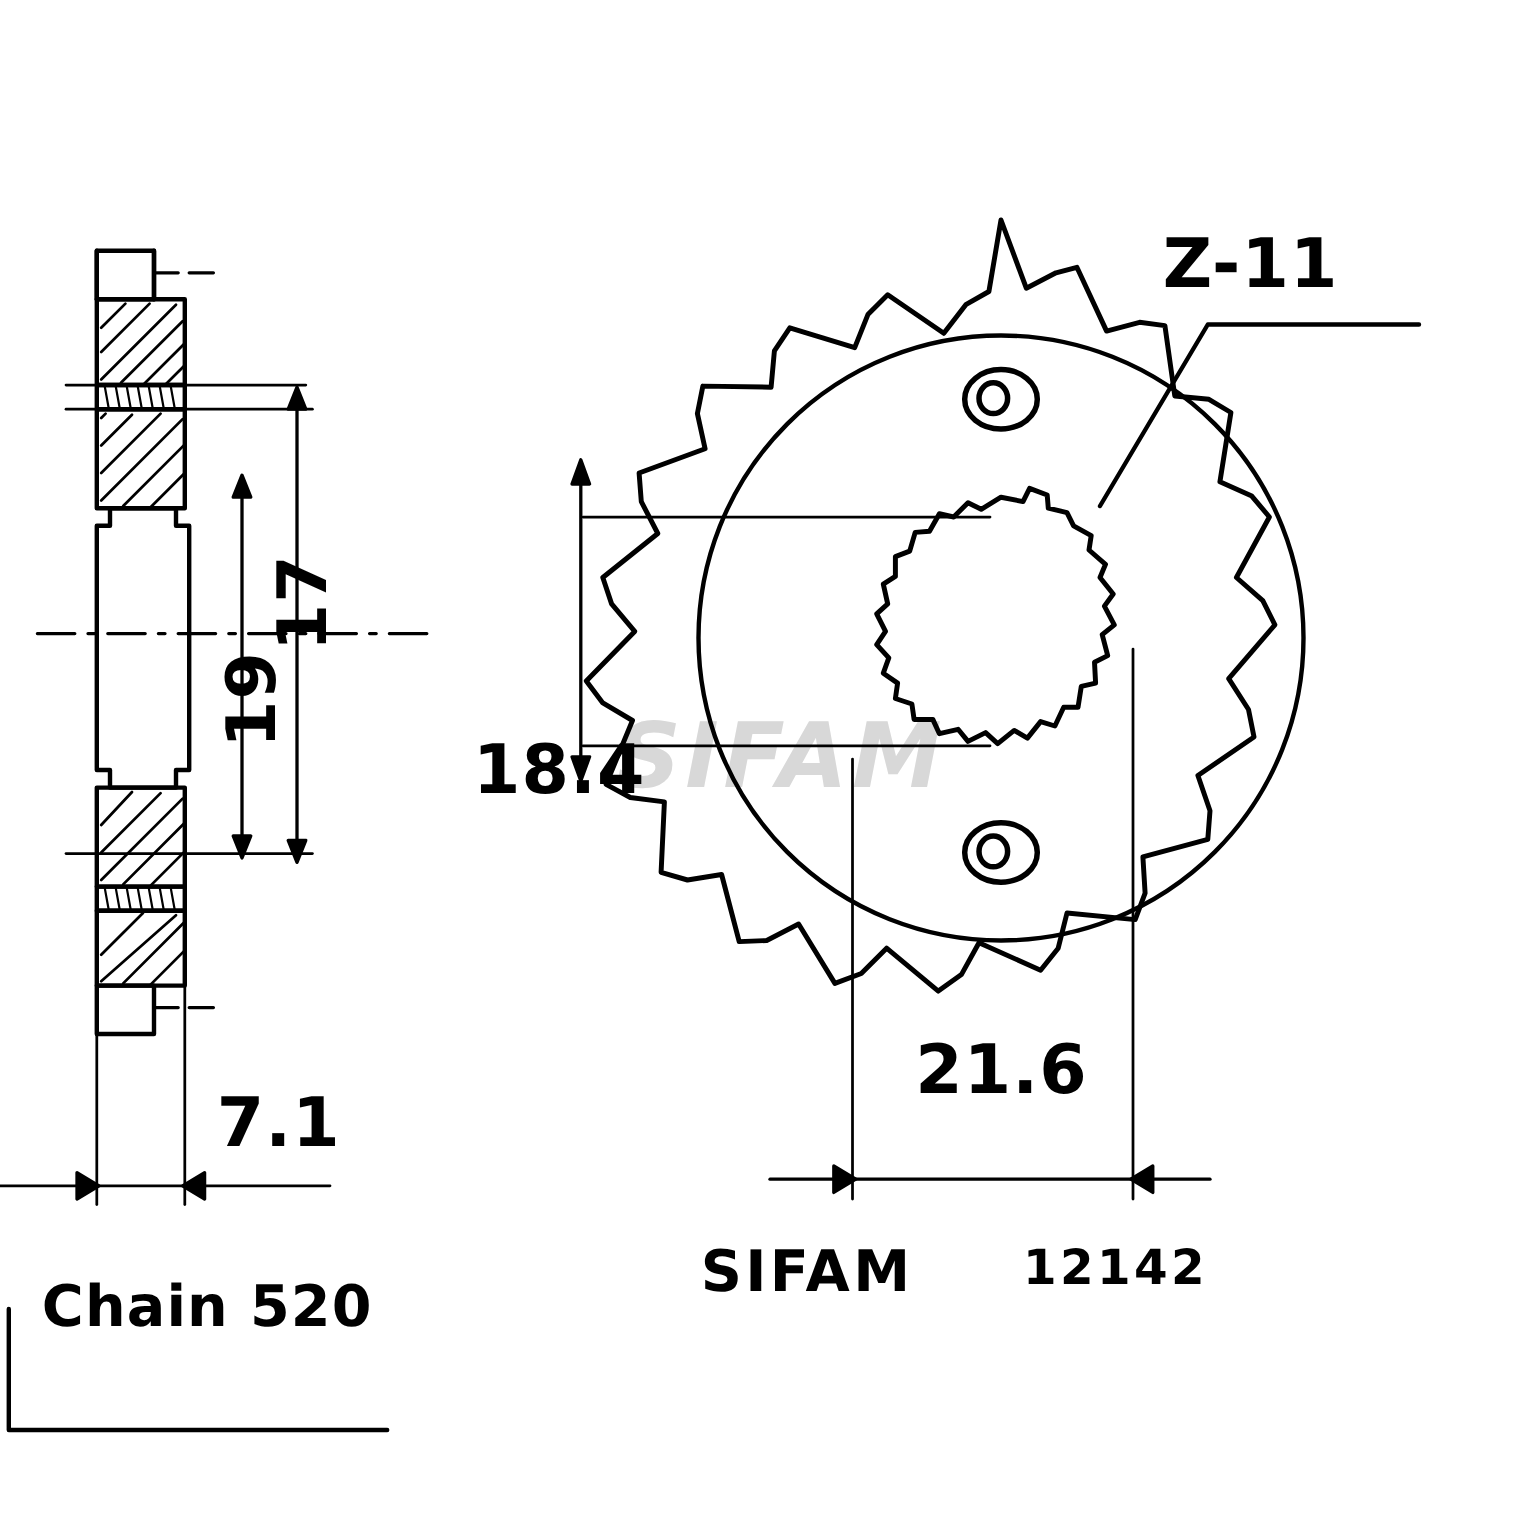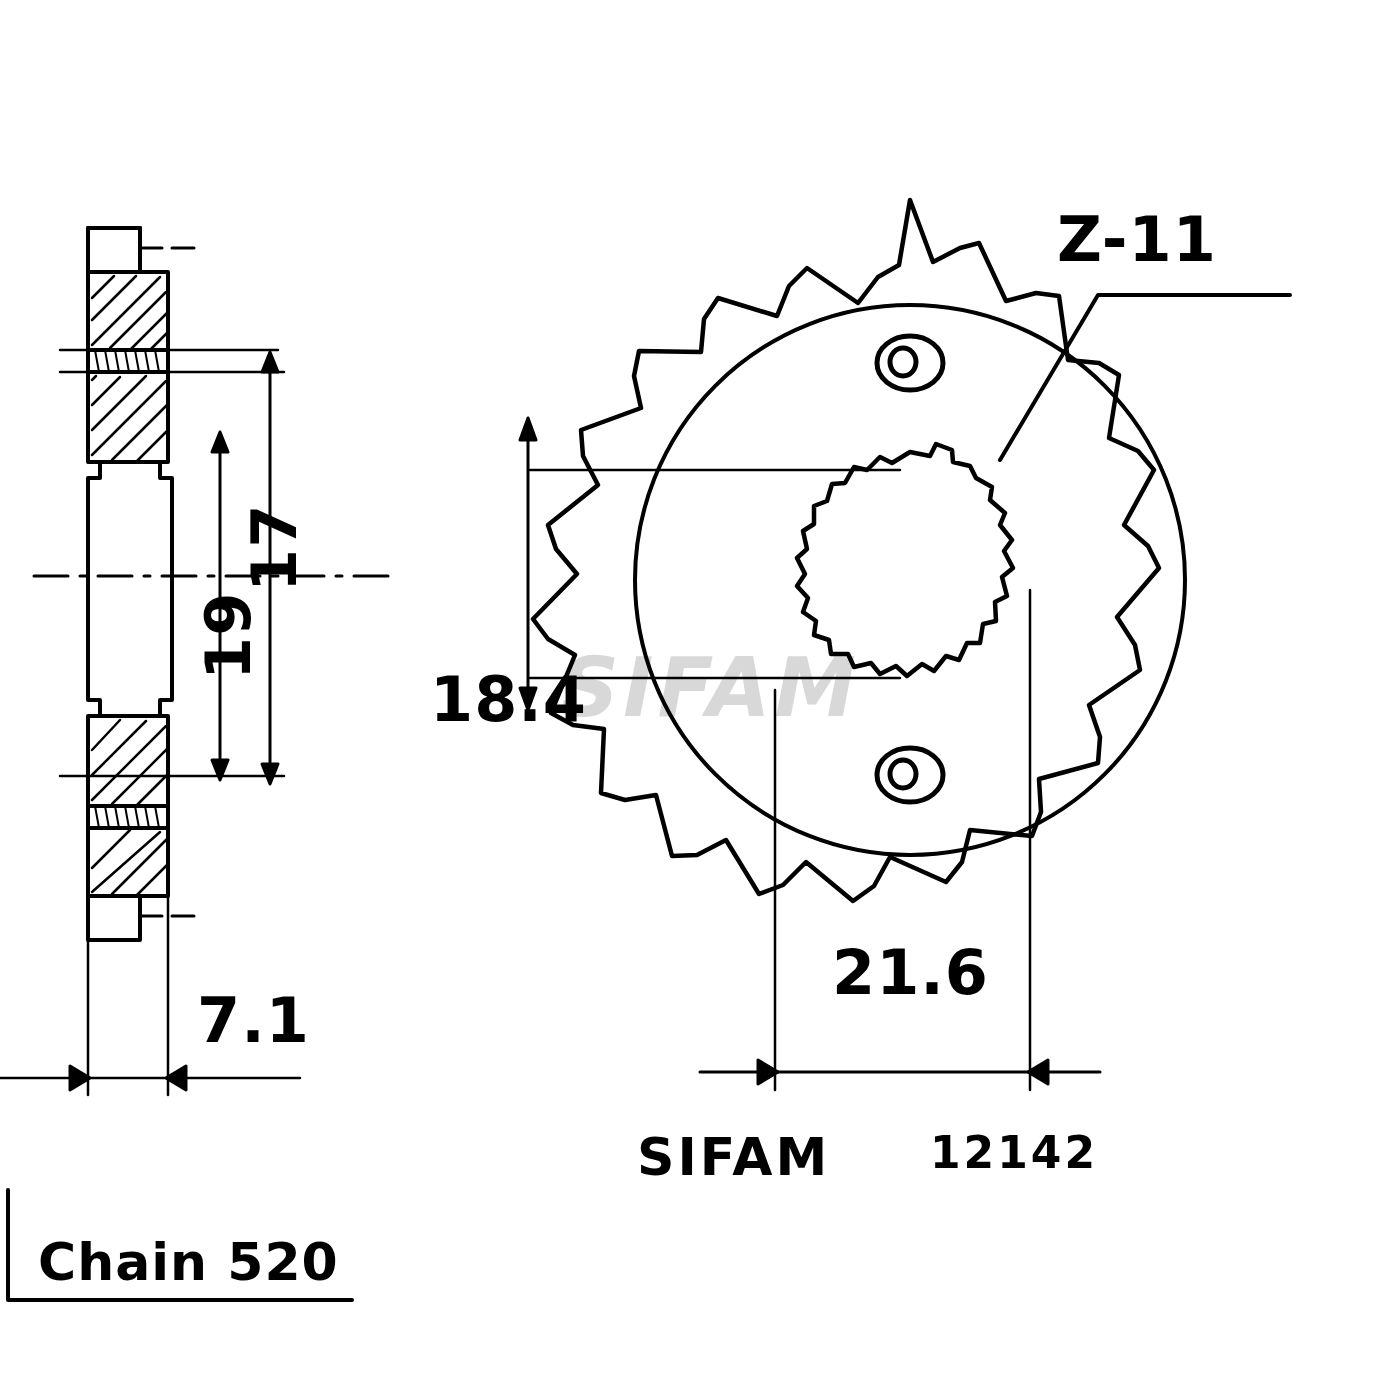--- a/index.html
+++ b/index.html
@@ -33,21 +33,21 @@
     transform: rotate(-90deg);
   }
   #lbl-z11      { left: 1057px; top: 203px;  font-size: 62px; }
   #lbl-184      { left: 430px;  top: 663px;  font-size: 62px; }
   #lbl-216      { left: 832px;  top: 936px;  font-size: 62px; }
   #lbl-71       { left: 197px;  top: 984px;  font-size: 62px; text-align: right; }
   #lbl-17       { left: 238px;  top: 592px;  font-size: 62px; }
   #lbl-19       { left: 192px;  top: 680px;  font-size: 62px; }
   #lbl-sifam    { left: 637px;  top: 1127px; font-size: 52px; letter-spacing: 3px; }
   #lbl-ref      { left: 930px;  top: 1127px; font-size: 44px; letter-spacing: 3px; }
-  #lbl-chain    { left: 38px;   top: 1232px; font-size: 52px; letter-spacing: 1px; }
+  #lbl-chain    { left: 38px;   top: 1158px; font-size: 52px; letter-spacing: 1px; }
   .watermark {
     position: absolute;
     left: 560px;
     top: 640px;
     font-size: 82px;
     font-family: "DejaVu Sans", sans-serif;
     font-weight: bold;
     font-style: italic;
     color: #d8d8d8;
     letter-spacing: 4px;

